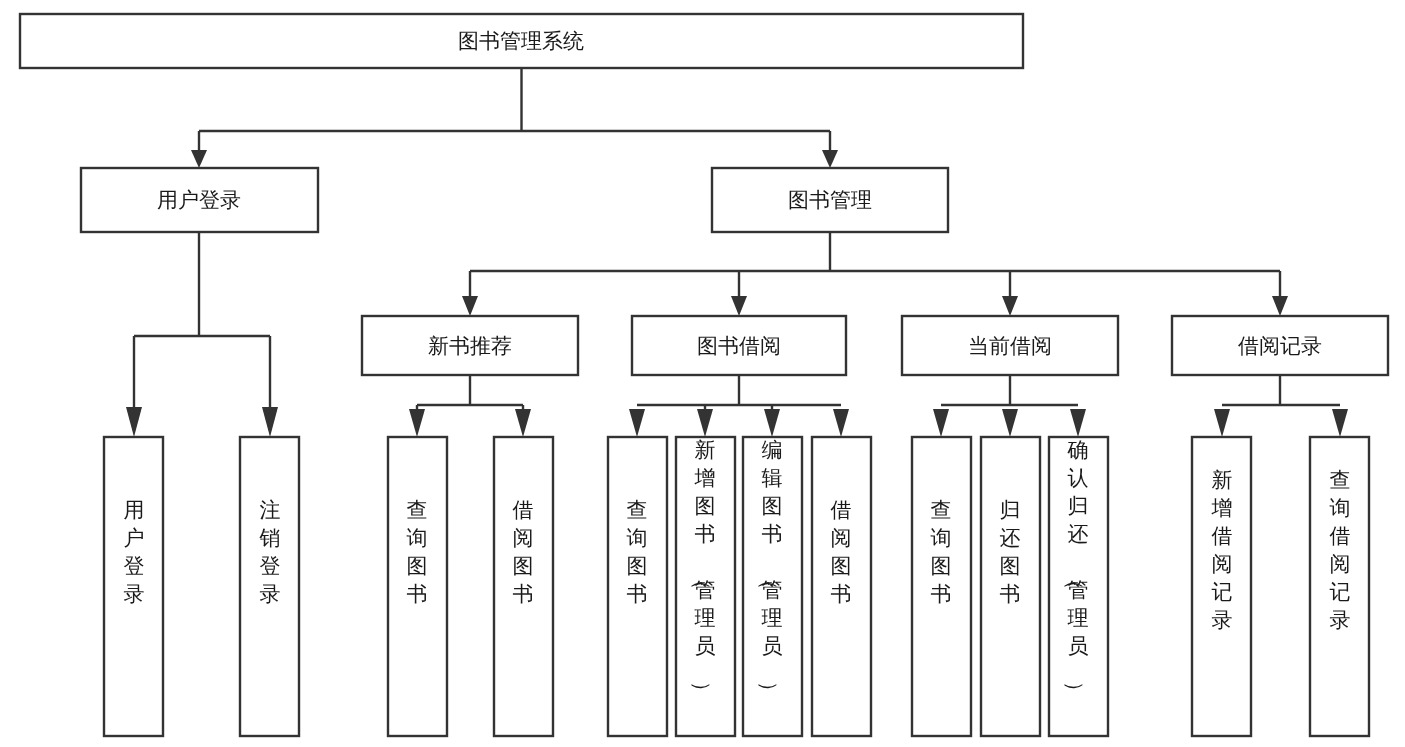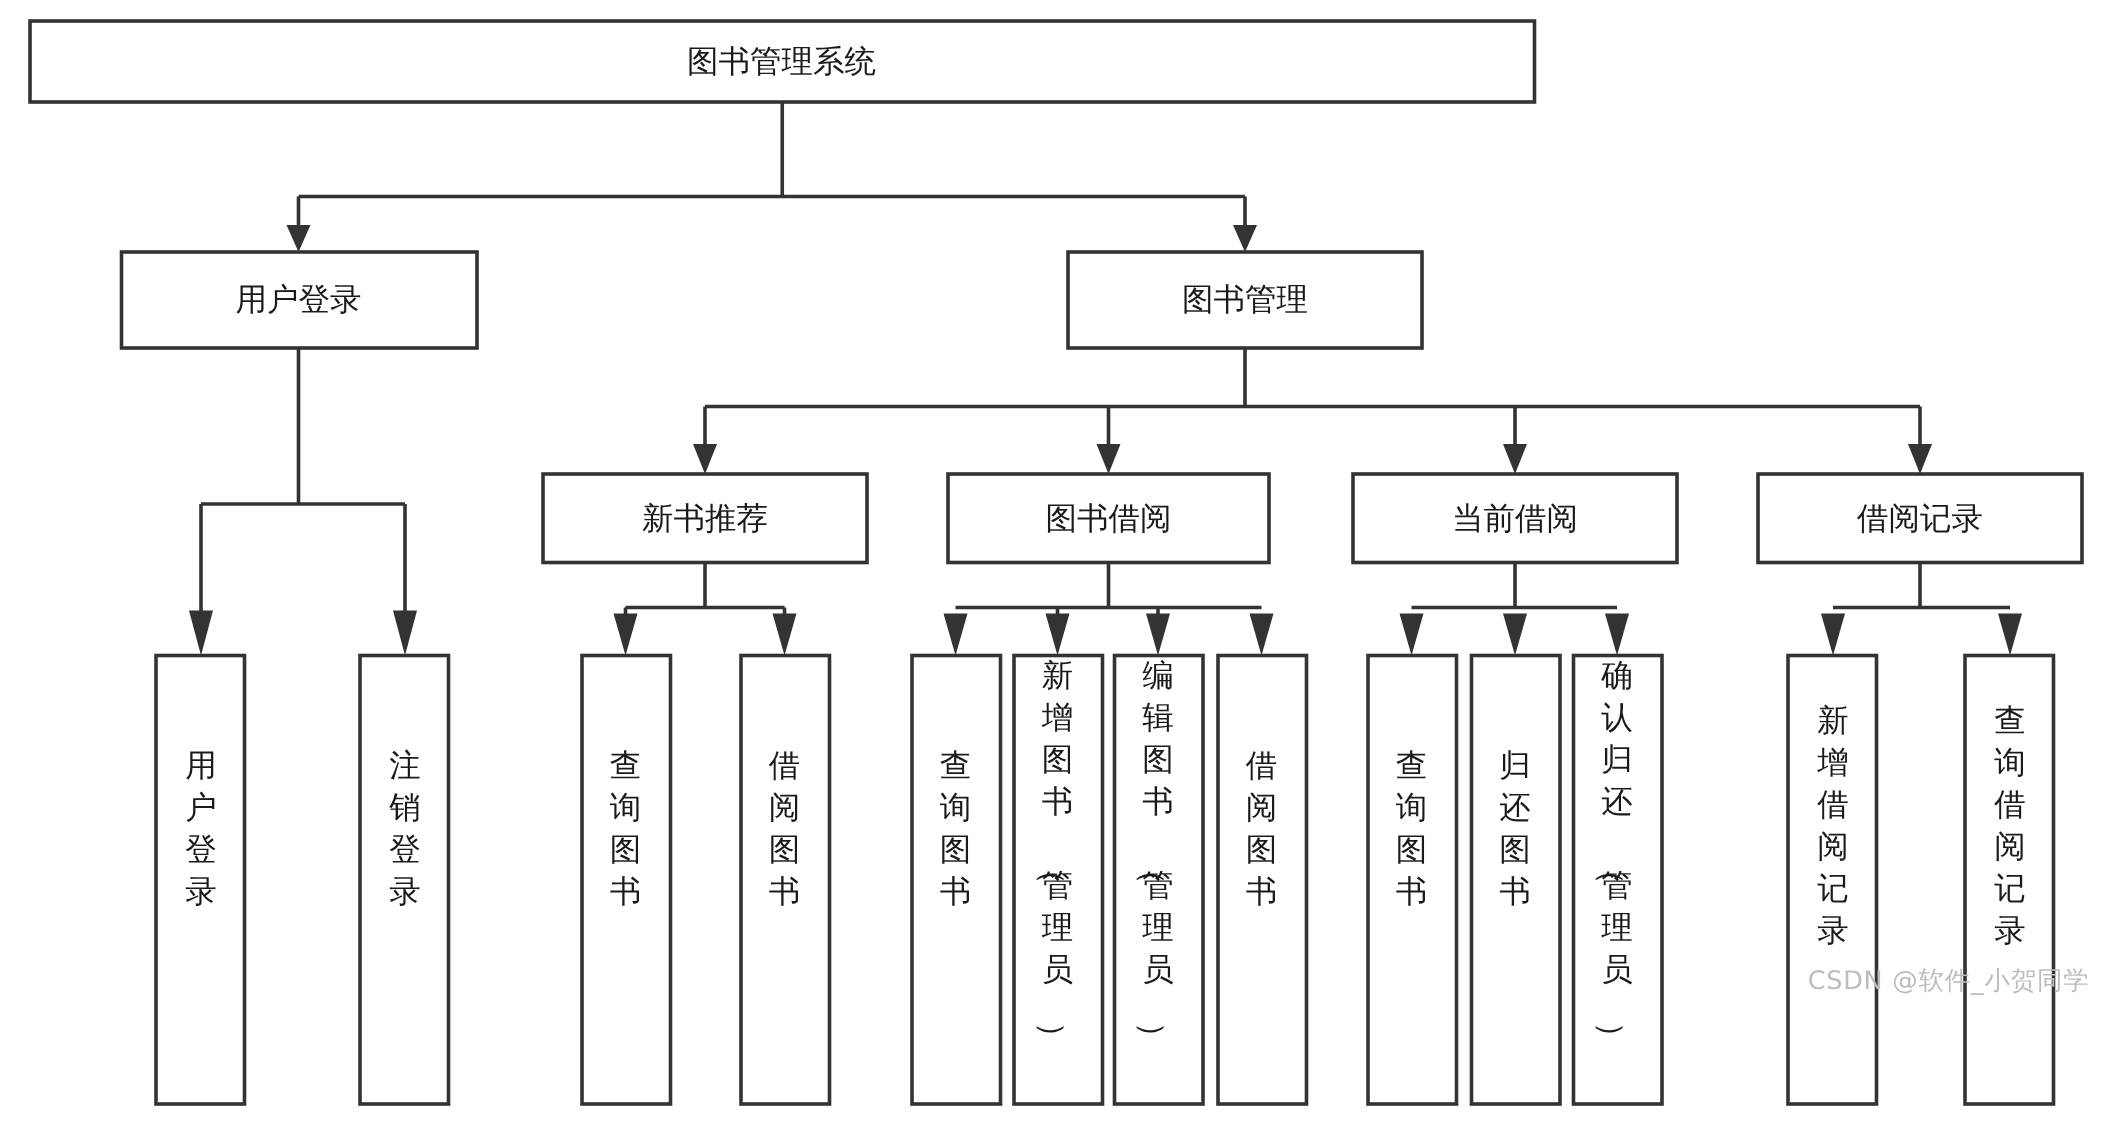--- a/index.html
+++ b/index.html
@@ -208,14 +208,13 @@
     <g>
       <rect class="node-box" x="1192" y="437" width="59" height="299"></rect>
       <text class="node-label-vert" x="1222" y="487"><tspan x="1222" dy="0">新</tspan><tspan x="1222" dy="28">增</tspan><tspan x="1222" dy="28">借</tspan><tspan x="1222" dy="28">阅</tspan><tspan x="1222" dy="28">记</tspan><tspan x="1222" dy="28">录</tspan></text>
     </g>
     <g>
       <rect class="node-box" x="1310" y="437" width="59" height="299"></rect>
       <text class="node-label-vert" x="1340" y="487"><tspan x="1340" dy="0">查</tspan><tspan x="1340" dy="28">询</tspan><tspan x="1340" dy="28">借</tspan><tspan x="1340" dy="28">阅</tspan><tspan x="1340" dy="28">记</tspan><tspan x="1340" dy="28">录</tspan></text>
     </g>
   </svg>
 
-  <div class="watermark">CSDN @软件_小贺同学</div>
 </div>
 
 </body></html>

